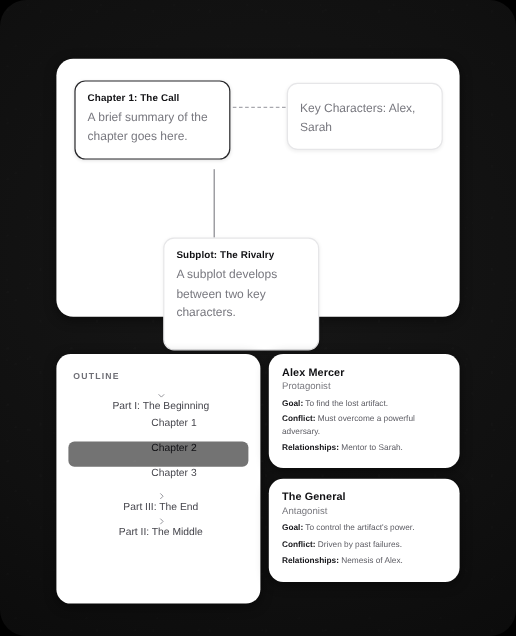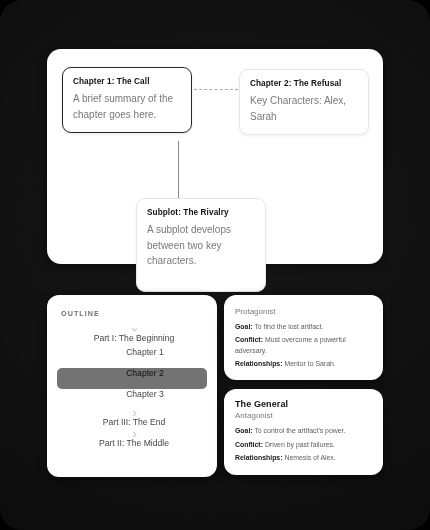--- a/index.html
+++ b/index.html
@@ -107,21 +107,21 @@
     height: 57px;
     background: #87878d;
   }
 
   
   .outline-panel {
     position: absolute;
     left: 47px;
     top: 295px;
     width: 170px;
-    height: 182px;
+    height: 208px;
     background: #ffffff;
     border-radius: 12px;
     box-shadow: 0 2px 10px rgba(0,0,0,.45);
     padding: 14px 10px 10px 10px;
   }
 
   .outline-header {
     font-size: 7.2px;
     font-weight: bold;
     letter-spacing: 1.05px;
@@ -209,21 +209,20 @@
 
     <div class="edge-dashed"></div>
     <div class="edge-vertical"></div>
 
     <div class="node node-ch1 node-selected">
       <div class="node-title">Chapter 1: The Call</div>
       <div class="node-body">A brief summary of the chapter goes here.</div>
     </div>
 
     <div class="node node-ch2 node-plain">
-      <div class="node-title">Chapter 2: The Refusal</div>
       <div class="node-body">Key Characters: Alex, Sarah</div>
     </div>
 
     <div class="node node-subplot node-plain">
       <div class="node-title">Subplot: The Rivalry</div>
       <div class="node-body">A subplot develops between two key characters.</div>
     </div>
 
   </div>
 
@@ -266,20 +265,21 @@
             <path d="M4 2 L7 5 L4 8" fill="none" stroke="#8b8b92" stroke-width="1.1" stroke-linecap="round" stroke-linejoin="round"></path>
           </svg>
       </span>
       <span class="outline-label">Part II: The Middle</span>
     </div>
   </div>
 
   <div class="char-col">
 
     <div class="char-card">
+      <div class="char-name">Alex Mercer</div>
       <div class="char-role">Protagonist</div>
       <div class="char-attr">
         <b>Goal:</b>
         <span>To find the lost artifact.</span>
       </div>
       <div class="char-attr">
         <b>Conflict:</b>
         <span>Must overcome a powerful adversary.</span>
       </div>
       <div class="char-attr">

